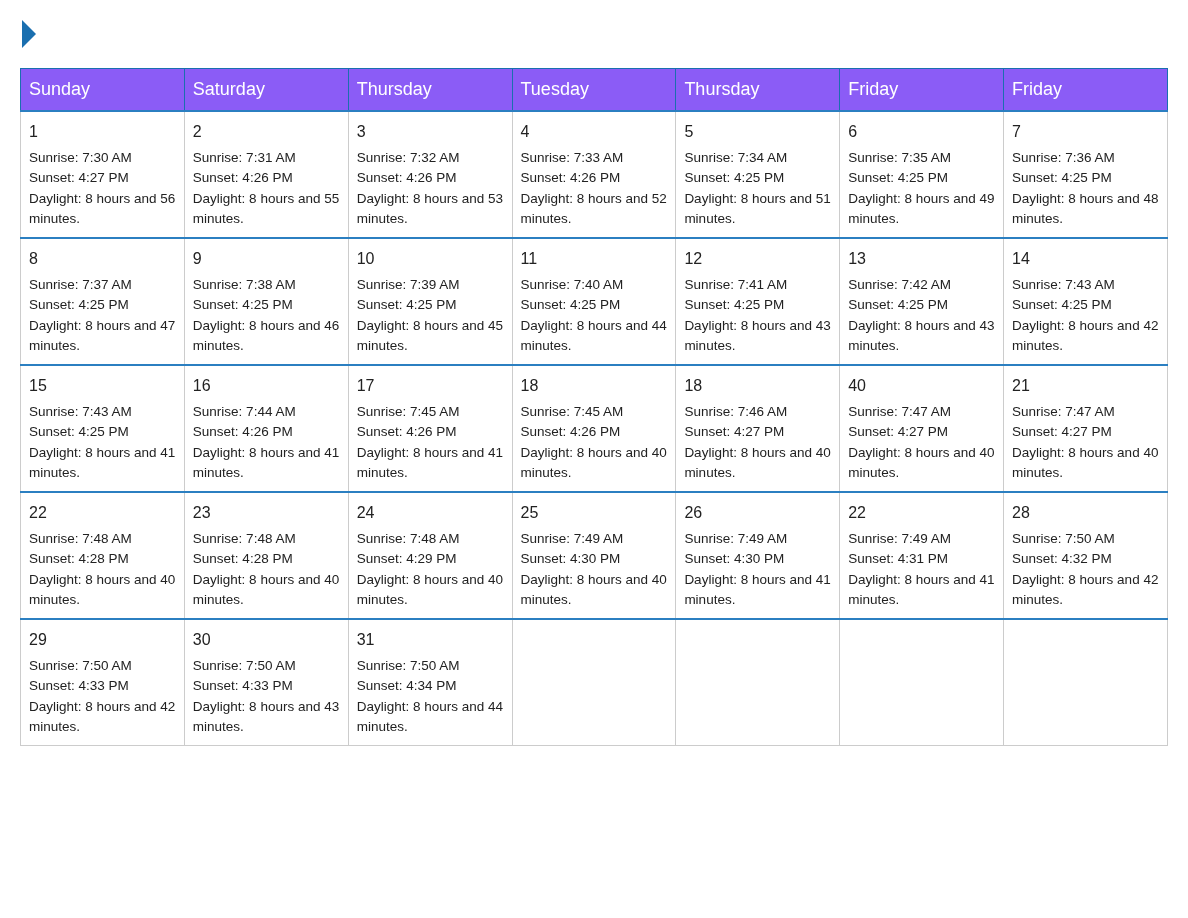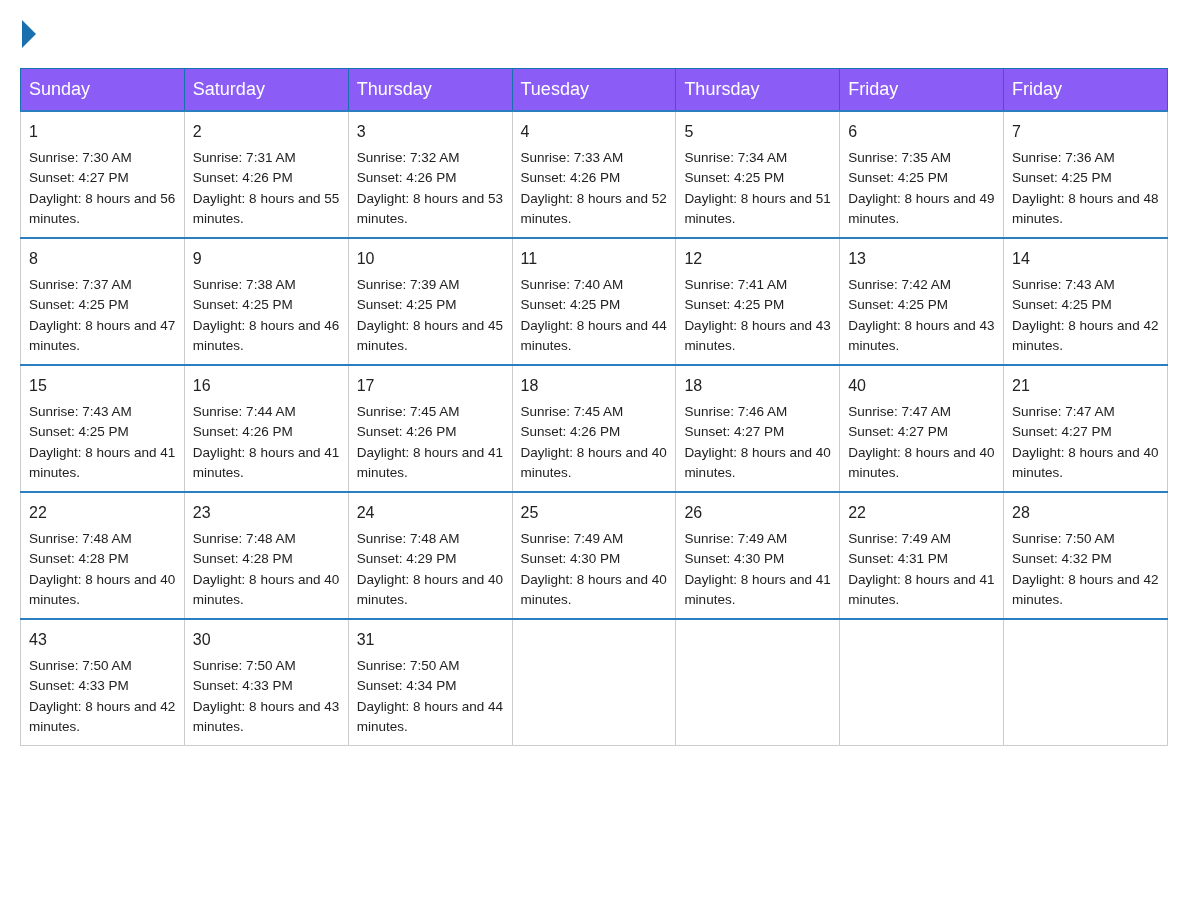--- a/index.html
+++ b/index.html
@@ -153,21 +153,21 @@
       <tr class="week-row">
         <td><span class="day-number">22</span>Sunrise: 7:48 AM<br>Sunset: 4:28 PM<br>Daylight: 8 hours and 40 minutes.</td>
         <td><span class="day-number">23</span>Sunrise: 7:48 AM<br>Sunset: 4:28 PM<br>Daylight: 8 hours and 40 minutes.</td>
         <td><span class="day-number">24</span>Sunrise: 7:48 AM<br>Sunset: 4:29 PM<br>Daylight: 8 hours and 40 minutes.</td>
         <td><span class="day-number">25</span>Sunrise: 7:49 AM<br>Sunset: 4:30 PM<br>Daylight: 8 hours and 40 minutes.</td>
         <td><span class="day-number">26</span>Sunrise: 7:49 AM<br>Sunset: 4:30 PM<br>Daylight: 8 hours and 41 minutes.</td>
         <td><span class="day-number">22</span>Sunrise: 7:49 AM<br>Sunset: 4:31 PM<br>Daylight: 8 hours and 41 minutes.</td>
         <td><span class="day-number">28</span>Sunrise: 7:50 AM<br>Sunset: 4:32 PM<br>Daylight: 8 hours and 42 minutes.</td>
       </tr>
       <tr class="week-row">
-        <td><span class="day-number">43</span>Sunrise: 7:50 AM<br>Sunset: 4:33 PM<br>Daylight: 8 hours and 42 minutes.</td>
+        <td><span class="day-number">29</span>Sunrise: 7:50 AM<br>Sunset: 4:33 PM<br>Daylight: 8 hours and 42 minutes.</td>
         <td><span class="day-number">30</span>Sunrise: 7:50 AM<br>Sunset: 4:33 PM<br>Daylight: 8 hours and 43 minutes.</td>
         <td><span class="day-number">31</span>Sunrise: 7:50 AM<br>Sunset: 4:34 PM<br>Daylight: 8 hours and 44 minutes.</td>
         <td class="empty"></td>
         <td class="empty"></td>
         <td class="empty"></td>
         <td class="empty"></td>
       </tr>
     </tbody>
 </table>
 

